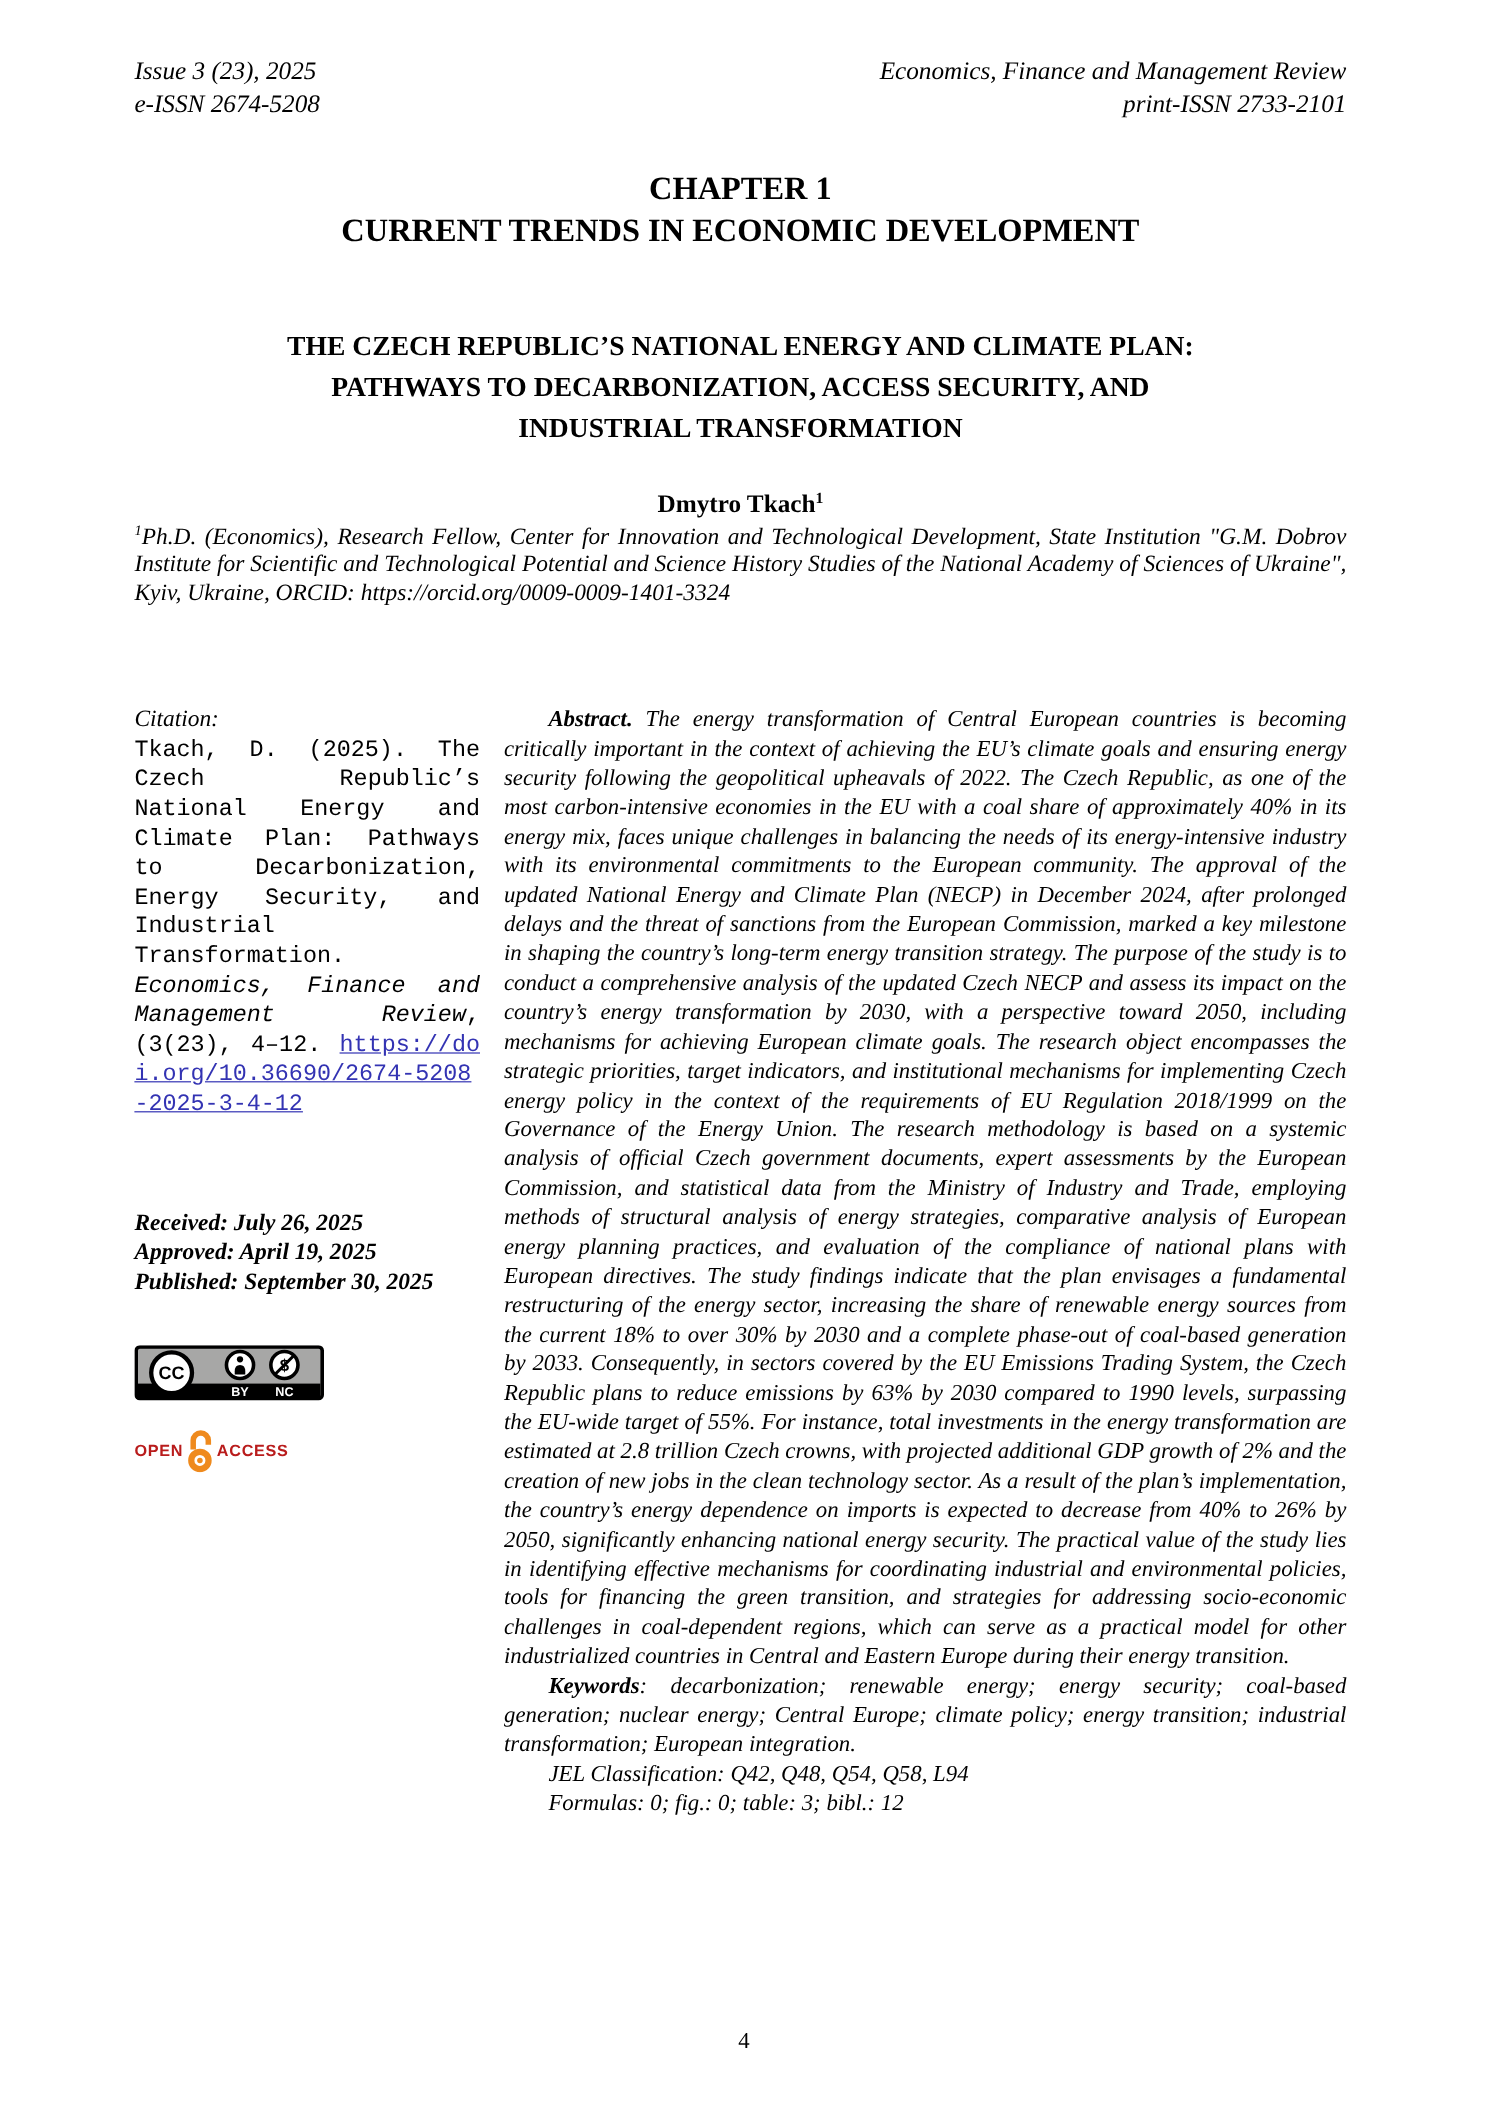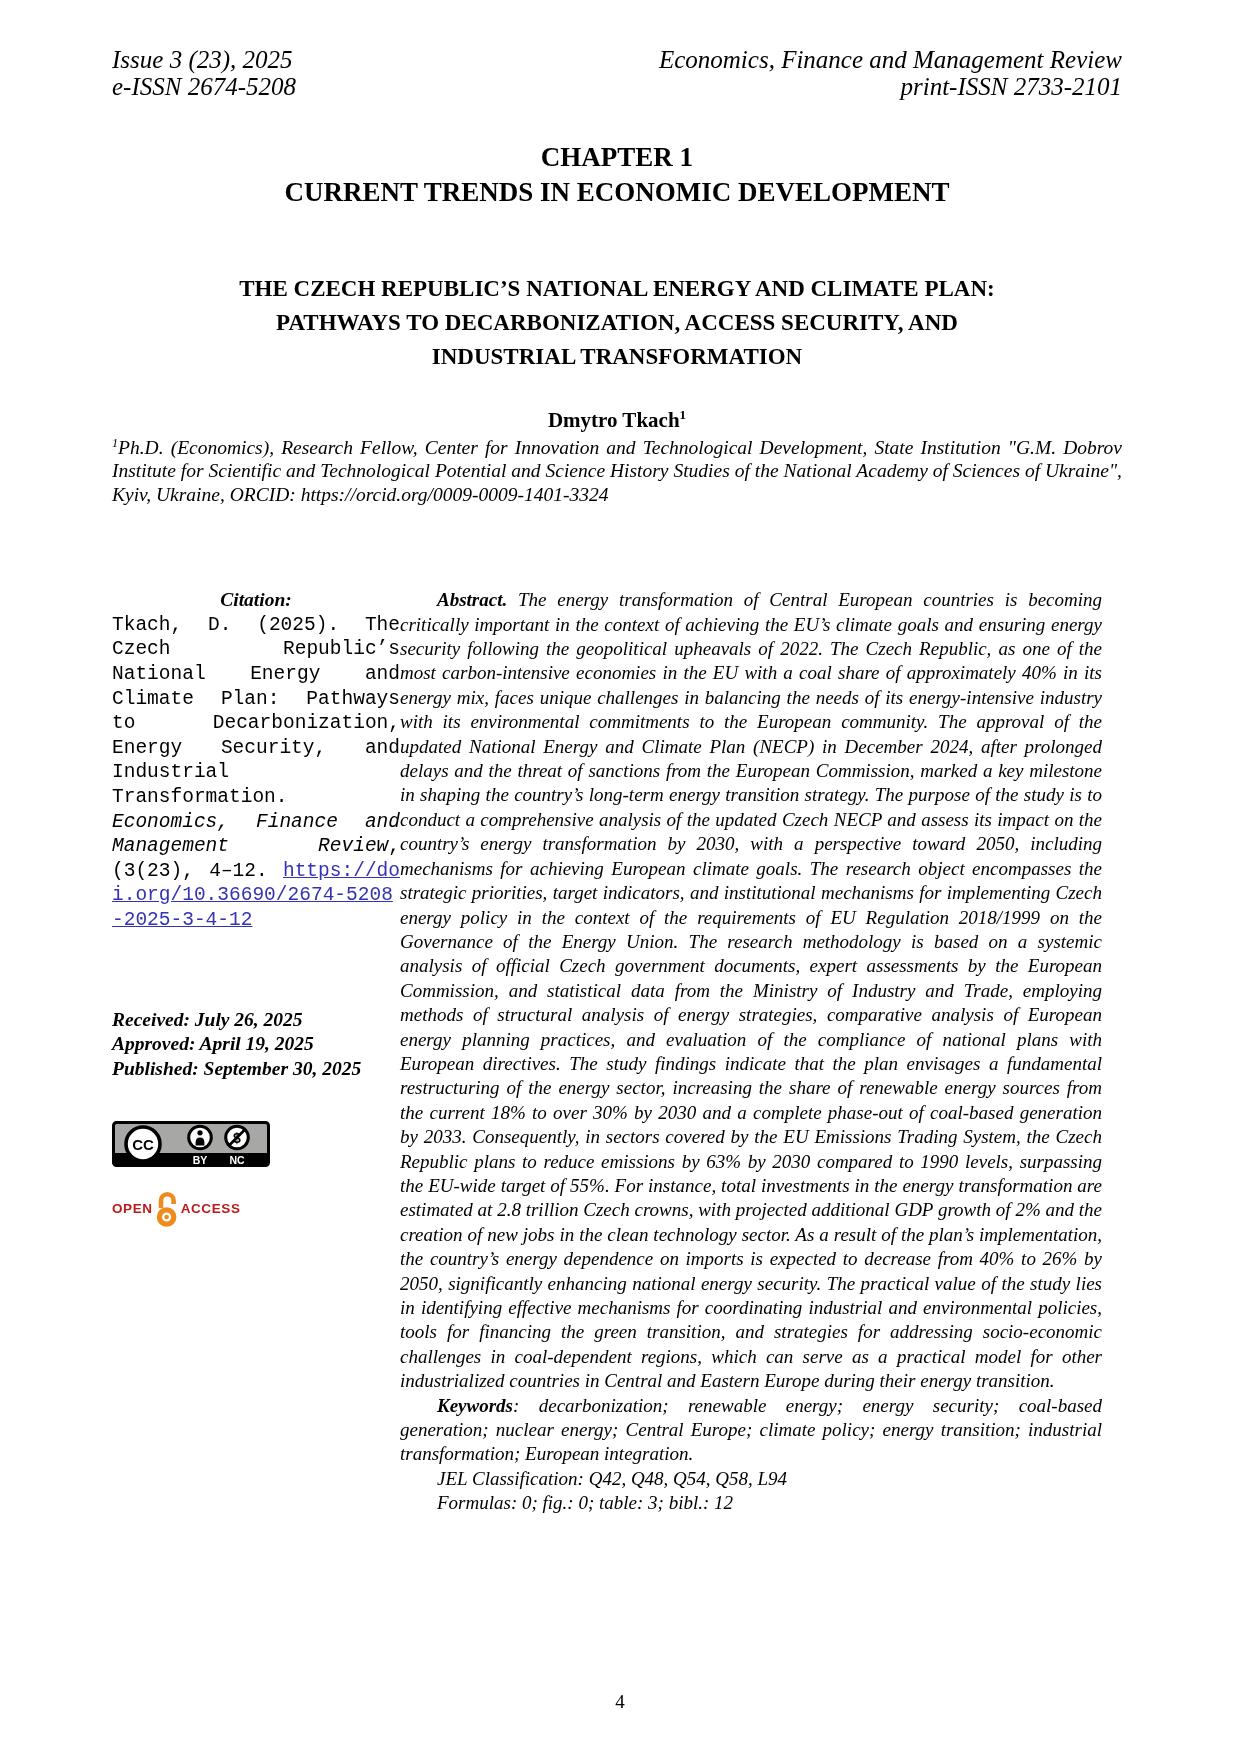--- a/index.html
+++ b/index.html
@@ -8,36 +8,36 @@
     width:1240px;height:1755px;
     margin:0 auto;
     background:#ffffff;
     font-family:"Liberation Serif","DejaVu Serif",serif;
     color:#000;
     box-sizing:border-box;
     padding:46px 118px 0 112px;
     overflow:hidden;
   }
   
-  .hdr{display:flex;justify-content:space-between;font-style:italic;font-size:25px;line-height:27px;}
+  .hdr{display:flex;justify-content:space-between;font-style:italic;font-size:21px;line-height:27px;}
   .hdr-right{text-align:right;}
   
   .chapter{margin-top:40px;text-align:center;font-weight:bold;font-size:27px;line-height:35px;}
   
   .title{margin-top:62px;text-align:center;font-weight:bold;font-size:23px;line-height:34px;}
   
   .author{margin-top:33px;text-align:center;font-weight:bold;font-size:21px;line-height:26px;}
   sup{font-size:0.62em;vertical-align:super;line-height:0;}
   
   .affiliation{margin:3px 0 0 0;font-style:italic;font-size:19.5px;line-height:23.4px;text-align:justify;}
   
   .columns{display:flex;margin-top:82px;}
   .left-col{width:288px;flex:0 0 288px;font-size:19.5px;line-height:24.6px;}
-  .right-col{width:702px;flex:0 0 702px;font-style:italic;font-size:19px;line-height:24.4px;text-align:justify;}
-  .cit-head{font-weight:bold;font-style:italic;text-align:center;}
+  .right-col{margin-left:20px;width:702px;flex:0 0 702px;font-style:italic;font-size:19px;line-height:24.4px;text-align:justify;}
+  .cit-head{font-weight:normal;font-style:italic;}
   .cit-body{margin:0;text-align:justify;font-family:Liberation Mono, monospace;}
   .it{font-style:italic;}
   a.link{color:#3333b3;text-decoration:underline;cursor:pointer;}
   a.doi{word-break:break-all;}
   .dates{margin-top:75px;font-weight:bold;font-style:italic;}
   .cc-badge{margin-top:40px;display:block;}
   .license{margin:30px 0 0 0;text-align:justify;}
   .oa-logo{margin-top:24px;display:flex;align-items:center;font-family:"Liberation Sans","DejaVu Sans",sans-serif;font-weight:bold;font-size:13.5px;letter-spacing:0.6px;color:#b91c1c;}
   .oa-logo svg{margin:0 1px;display:block;}
   

